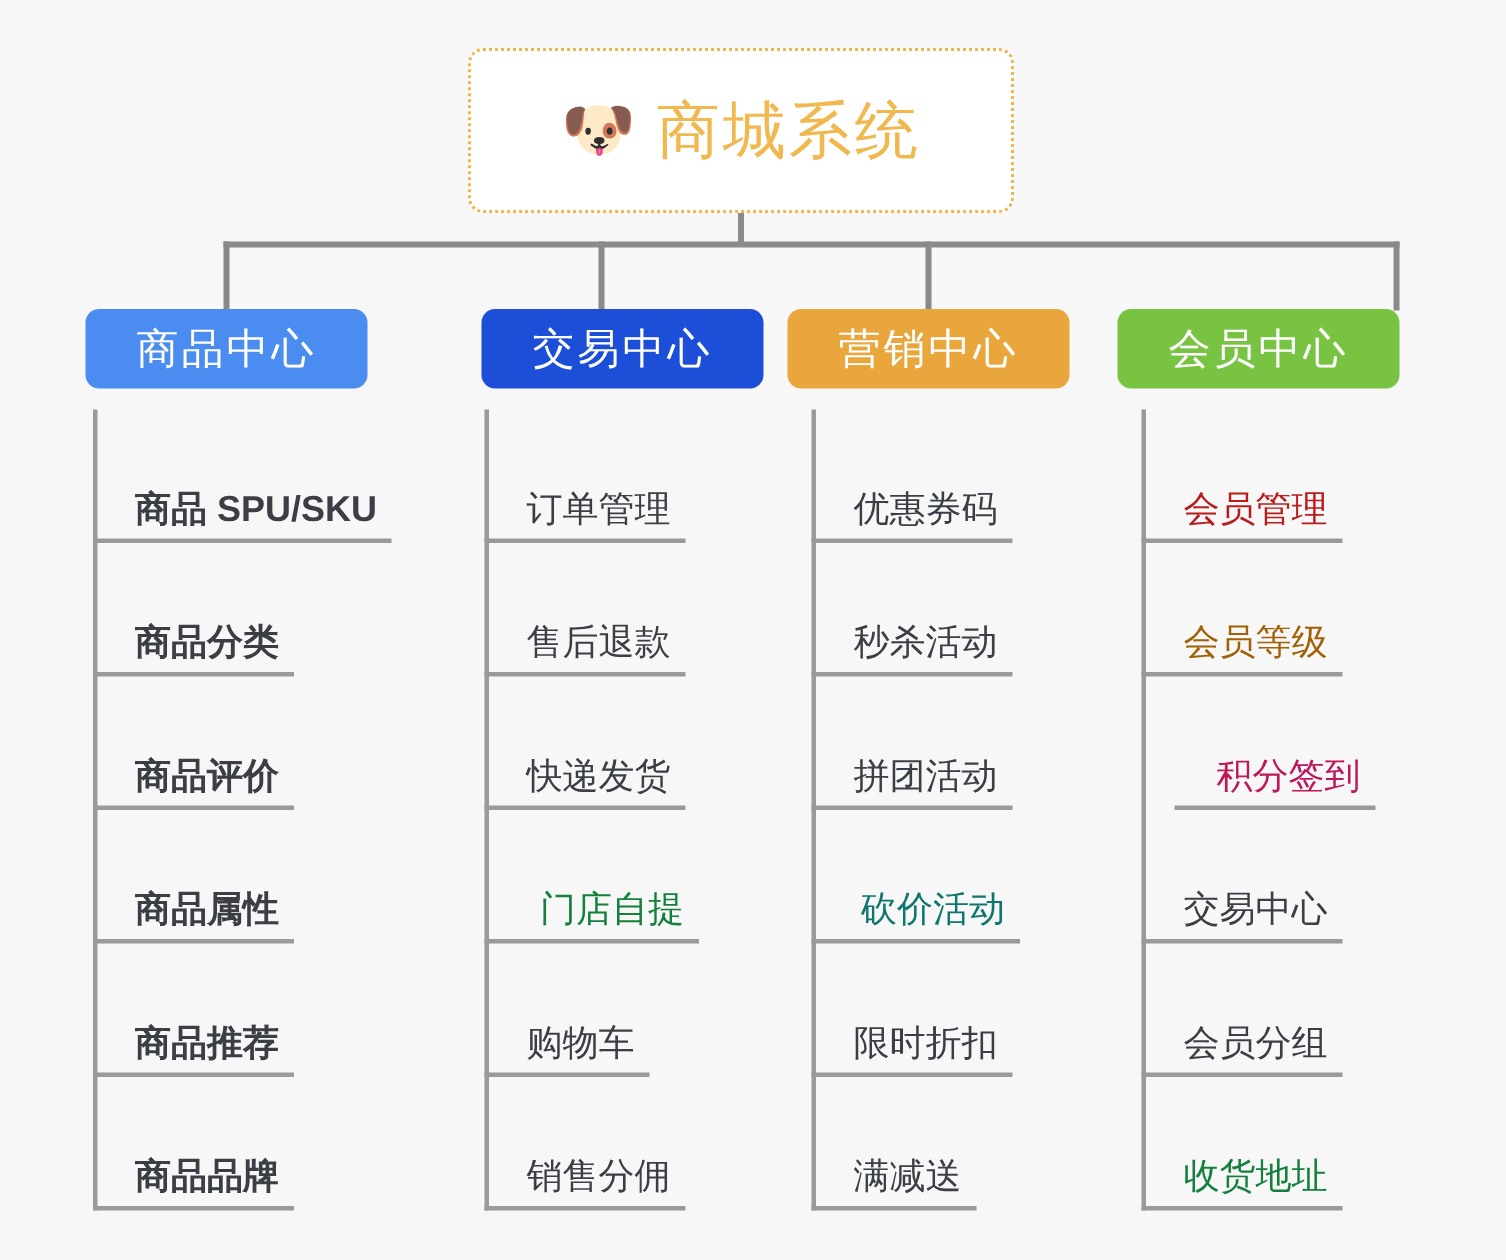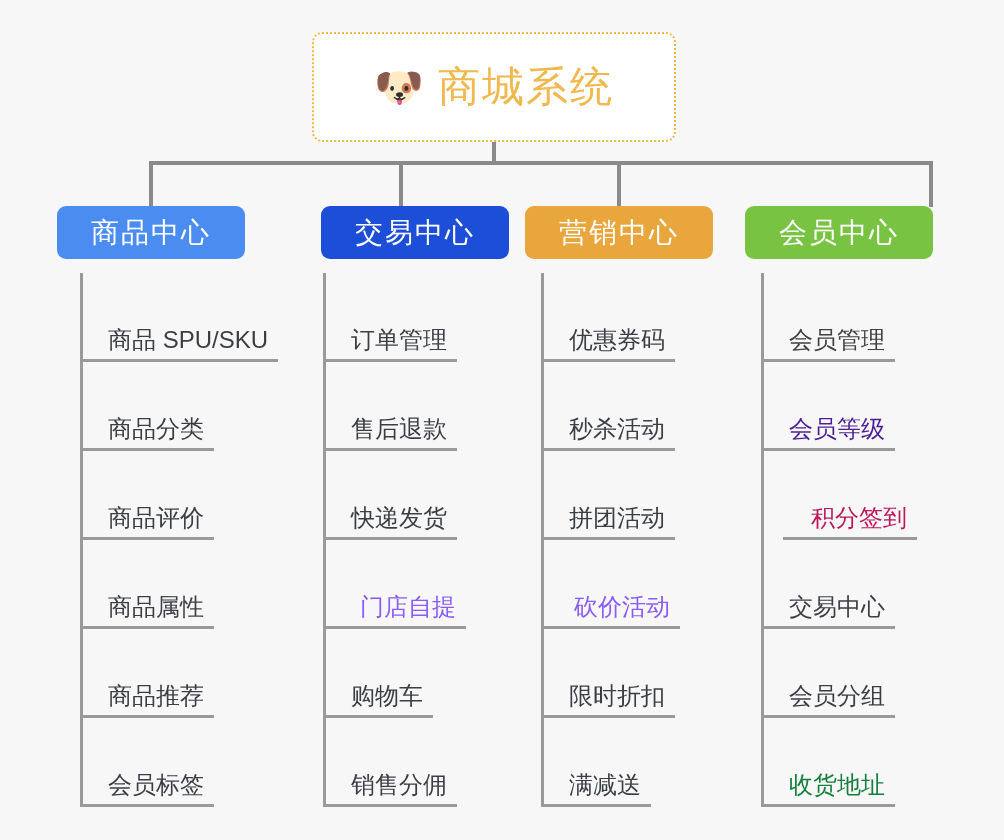--- a/index.html
+++ b/index.html
@@ -128,57 +128,57 @@
   <div class="cat-box" style="left: 321px; background: #1d4ed8;">
     <span class="cat-label">交易中心</span>
   </div>
   <div class="cat-box" style="left: 525px; background: rgb(232, 166, 60);">
     <span class="cat-label">营销中心</span>
   </div>
   <div class="cat-box" style="left: 745px; background: rgb(121, 195, 66);">
     <span class="cat-label">会员中心</span>
   </div>
 
-  <div class="branch-col" style="left:80px;">
+  <div class="branch-col" style="left:62px;font-weight:bold;">
     <div class="trunk" style="background: rgb(154, 154, 154); height: 534px;"></div>
     <div class="leaves">
         <div class="leaf">
           <span class="leaf-text" style="border-bottom-color: rgb(154, 154, 154); color: rgb(59, 63, 69);">商品 SPU/SKU</span>
         </div>
         <div class="leaf">
           <span class="leaf-text" style="border-bottom-color: rgb(154, 154, 154); color: rgb(59, 63, 69);">商品分类</span>
         </div>
         <div class="leaf">
           <span class="leaf-text" style="border-bottom-color: rgb(154, 154, 154); color: rgb(59, 63, 69);">商品评价</span>
         </div>
         <div class="leaf">
           <span class="leaf-text" style="border-bottom-color: rgb(154, 154, 154); color: rgb(59, 63, 69);">商品属性</span>
         </div>
         <div class="leaf">
           <span class="leaf-text" style="border-bottom-color: rgb(154, 154, 154); color: rgb(59, 63, 69);">商品推荐</span>
         </div>
         <div class="leaf">
-          <span class="leaf-text" style="border-bottom-color: rgb(154, 154, 154); color: rgb(59, 63, 69);">会员标签</span>
+          <span class="leaf-text" style="border-bottom-color: rgb(154, 154, 154); color: rgb(59, 63, 69);">商品品牌</span>
         </div>
       </div>
   </div>
   <div class="branch-col" style="left:323px;">
     <div class="trunk" style="background: rgb(154, 154, 154); height: 534px;"></div>
     <div class="leaves">
         <div class="leaf">
           <span class="leaf-text" style="border-bottom-color: rgb(154, 154, 154); color: rgb(59, 63, 69);">订单管理</span>
         </div>
         <div class="leaf">
           <span class="leaf-text" style="border-bottom-color: rgb(154, 154, 154); color: rgb(59, 63, 69);">售后退款</span>
         </div>
         <div class="leaf">
           <span class="leaf-text" style="border-bottom-color: rgb(154, 154, 154); color: rgb(59, 63, 69);">快递发货</span>
         </div>
         <div class="leaf">
-          <span class="leaf-text" style="border-bottom-color: rgb(154, 154, 154); color: #8b5cf6; padding-left: 37px;">门店自提</span>
+          <span class="leaf-text" style="border-bottom-color: rgb(154, 154, 154); color: #15803d; padding-left: 37px;">门店自提</span>
         </div>
         <div class="leaf">
           <span class="leaf-text" style="border-bottom-color: rgb(154, 154, 154); color: rgb(59, 63, 69);">购物车</span>
         </div>
         <div class="leaf">
           <span class="leaf-text" style="border-bottom-color: rgb(154, 154, 154); color: rgb(59, 63, 69);">销售分佣</span>
         </div>
       </div>
   </div>
   <div class="branch-col" style="left:541px;">
@@ -187,38 +187,38 @@
         <div class="leaf">
           <span class="leaf-text" style="border-bottom-color: rgb(154, 154, 154); color: rgb(59, 63, 69);">优惠券码</span>
         </div>
         <div class="leaf">
           <span class="leaf-text" style="border-bottom-color: rgb(154, 154, 154); color: rgb(59, 63, 69);">秒杀活动</span>
         </div>
         <div class="leaf">
           <span class="leaf-text" style="border-bottom-color: rgb(154, 154, 154); color: rgb(59, 63, 69);">拼团活动</span>
         </div>
         <div class="leaf">
-          <span class="leaf-text" style="border-bottom-color: rgb(154, 154, 154); color: #8b5cf6; padding-left: 33px;">砍价活动</span>
+          <span class="leaf-text" style="border-bottom-color: rgb(154, 154, 154); color: #0f766e; padding-left: 33px;">砍价活动</span>
         </div>
         <div class="leaf">
           <span class="leaf-text" style="border-bottom-color: rgb(154, 154, 154); color: rgb(59, 63, 69);">限时折扣</span>
         </div>
         <div class="leaf">
           <span class="leaf-text" style="border-bottom-color: rgb(154, 154, 154); color: rgb(59, 63, 69);">满减送</span>
         </div>
       </div>
   </div>
   <div class="branch-col" style="left:761px;">
     <div class="trunk" style="background: rgb(154, 154, 154); height: 534px;"></div>
     <div class="leaves">
         <div class="leaf">
-          <span class="leaf-text" style="border-bottom-color: rgb(154, 154, 154); color: #404040;">会员管理</span>
-        </div>
-        <div class="leaf">
-          <span class="leaf-text" style="border-bottom-color: rgb(154, 154, 154); color: #4c1d95;">会员等级</span>
+          <span class="leaf-text" style="border-bottom-color: rgb(154, 154, 154); color: #b91c1c;">会员管理</span>
+        </div>
+        <div class="leaf">
+          <span class="leaf-text" style="border-bottom-color: rgb(154, 154, 154); color: #a16207;">会员等级</span>
         </div>
         <div class="leaf">
           <span class="leaf-text" style="border-bottom-color: rgb(154, 154, 154); color: #be185d; margin-left: 22px;">积分签到</span>
         </div>
         <div class="leaf">
           <span class="leaf-text" style="border-bottom-color: rgb(154, 154, 154); color: rgb(59, 63, 69);">交易中心</span>
         </div>
         <div class="leaf">
           <span class="leaf-text" style="border-bottom-color: rgb(154, 154, 154); color: rgb(59, 63, 69);">会员分组</span>
         </div>

